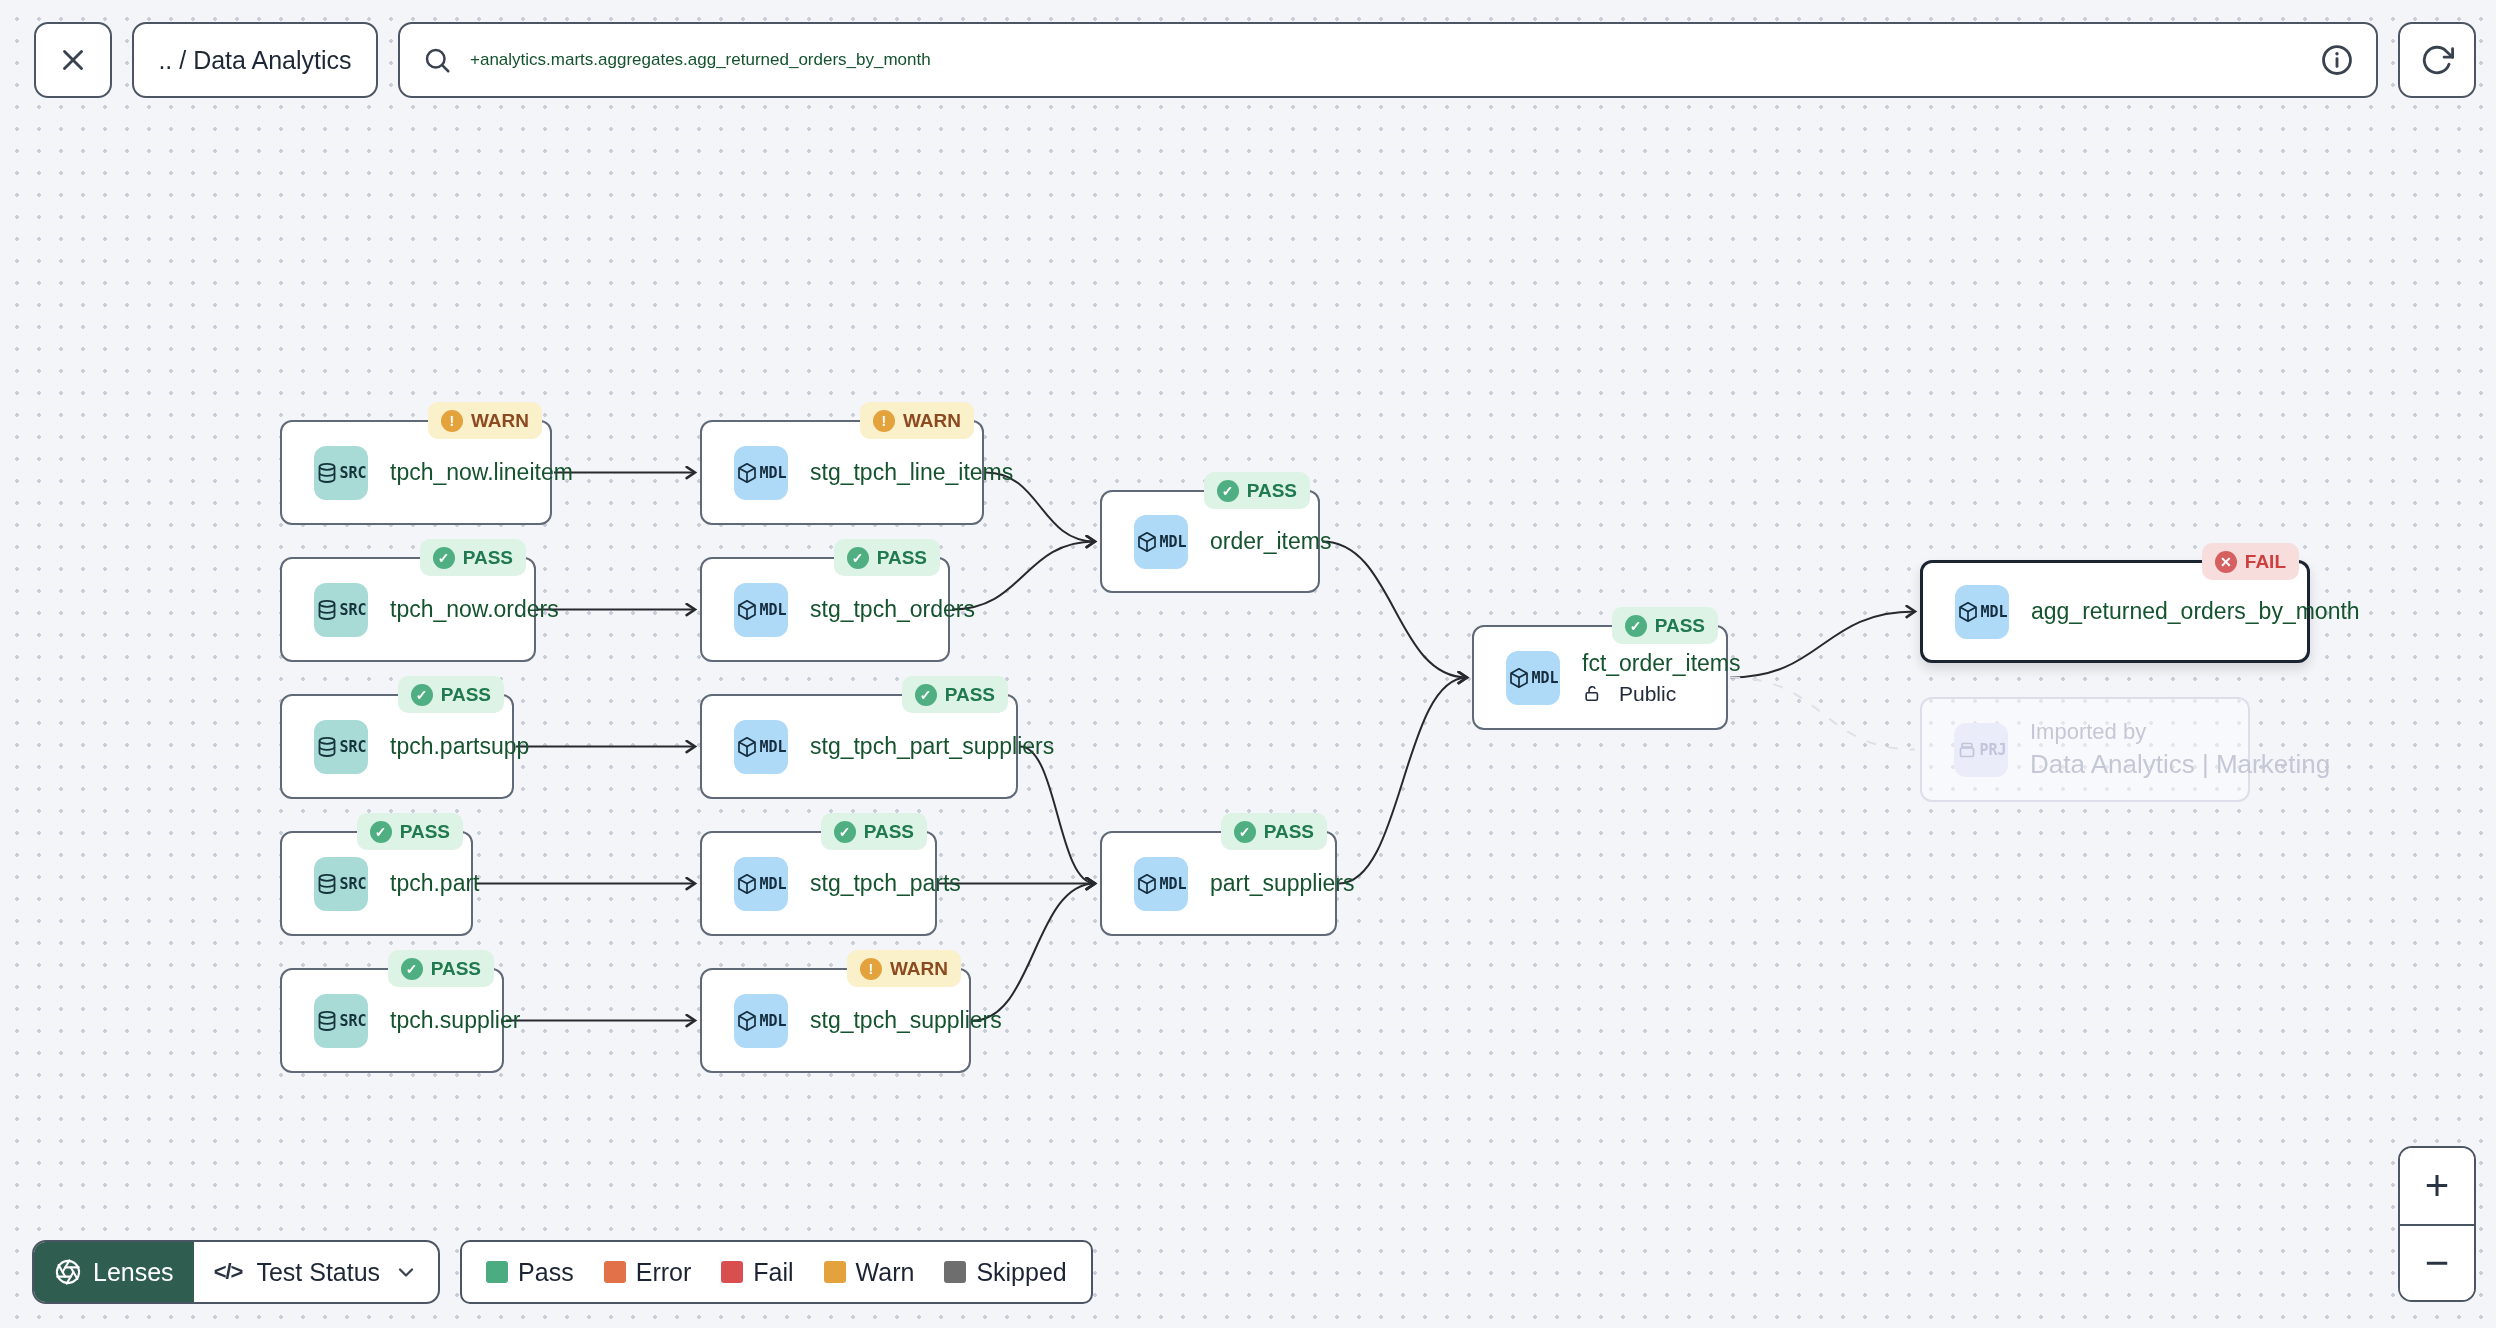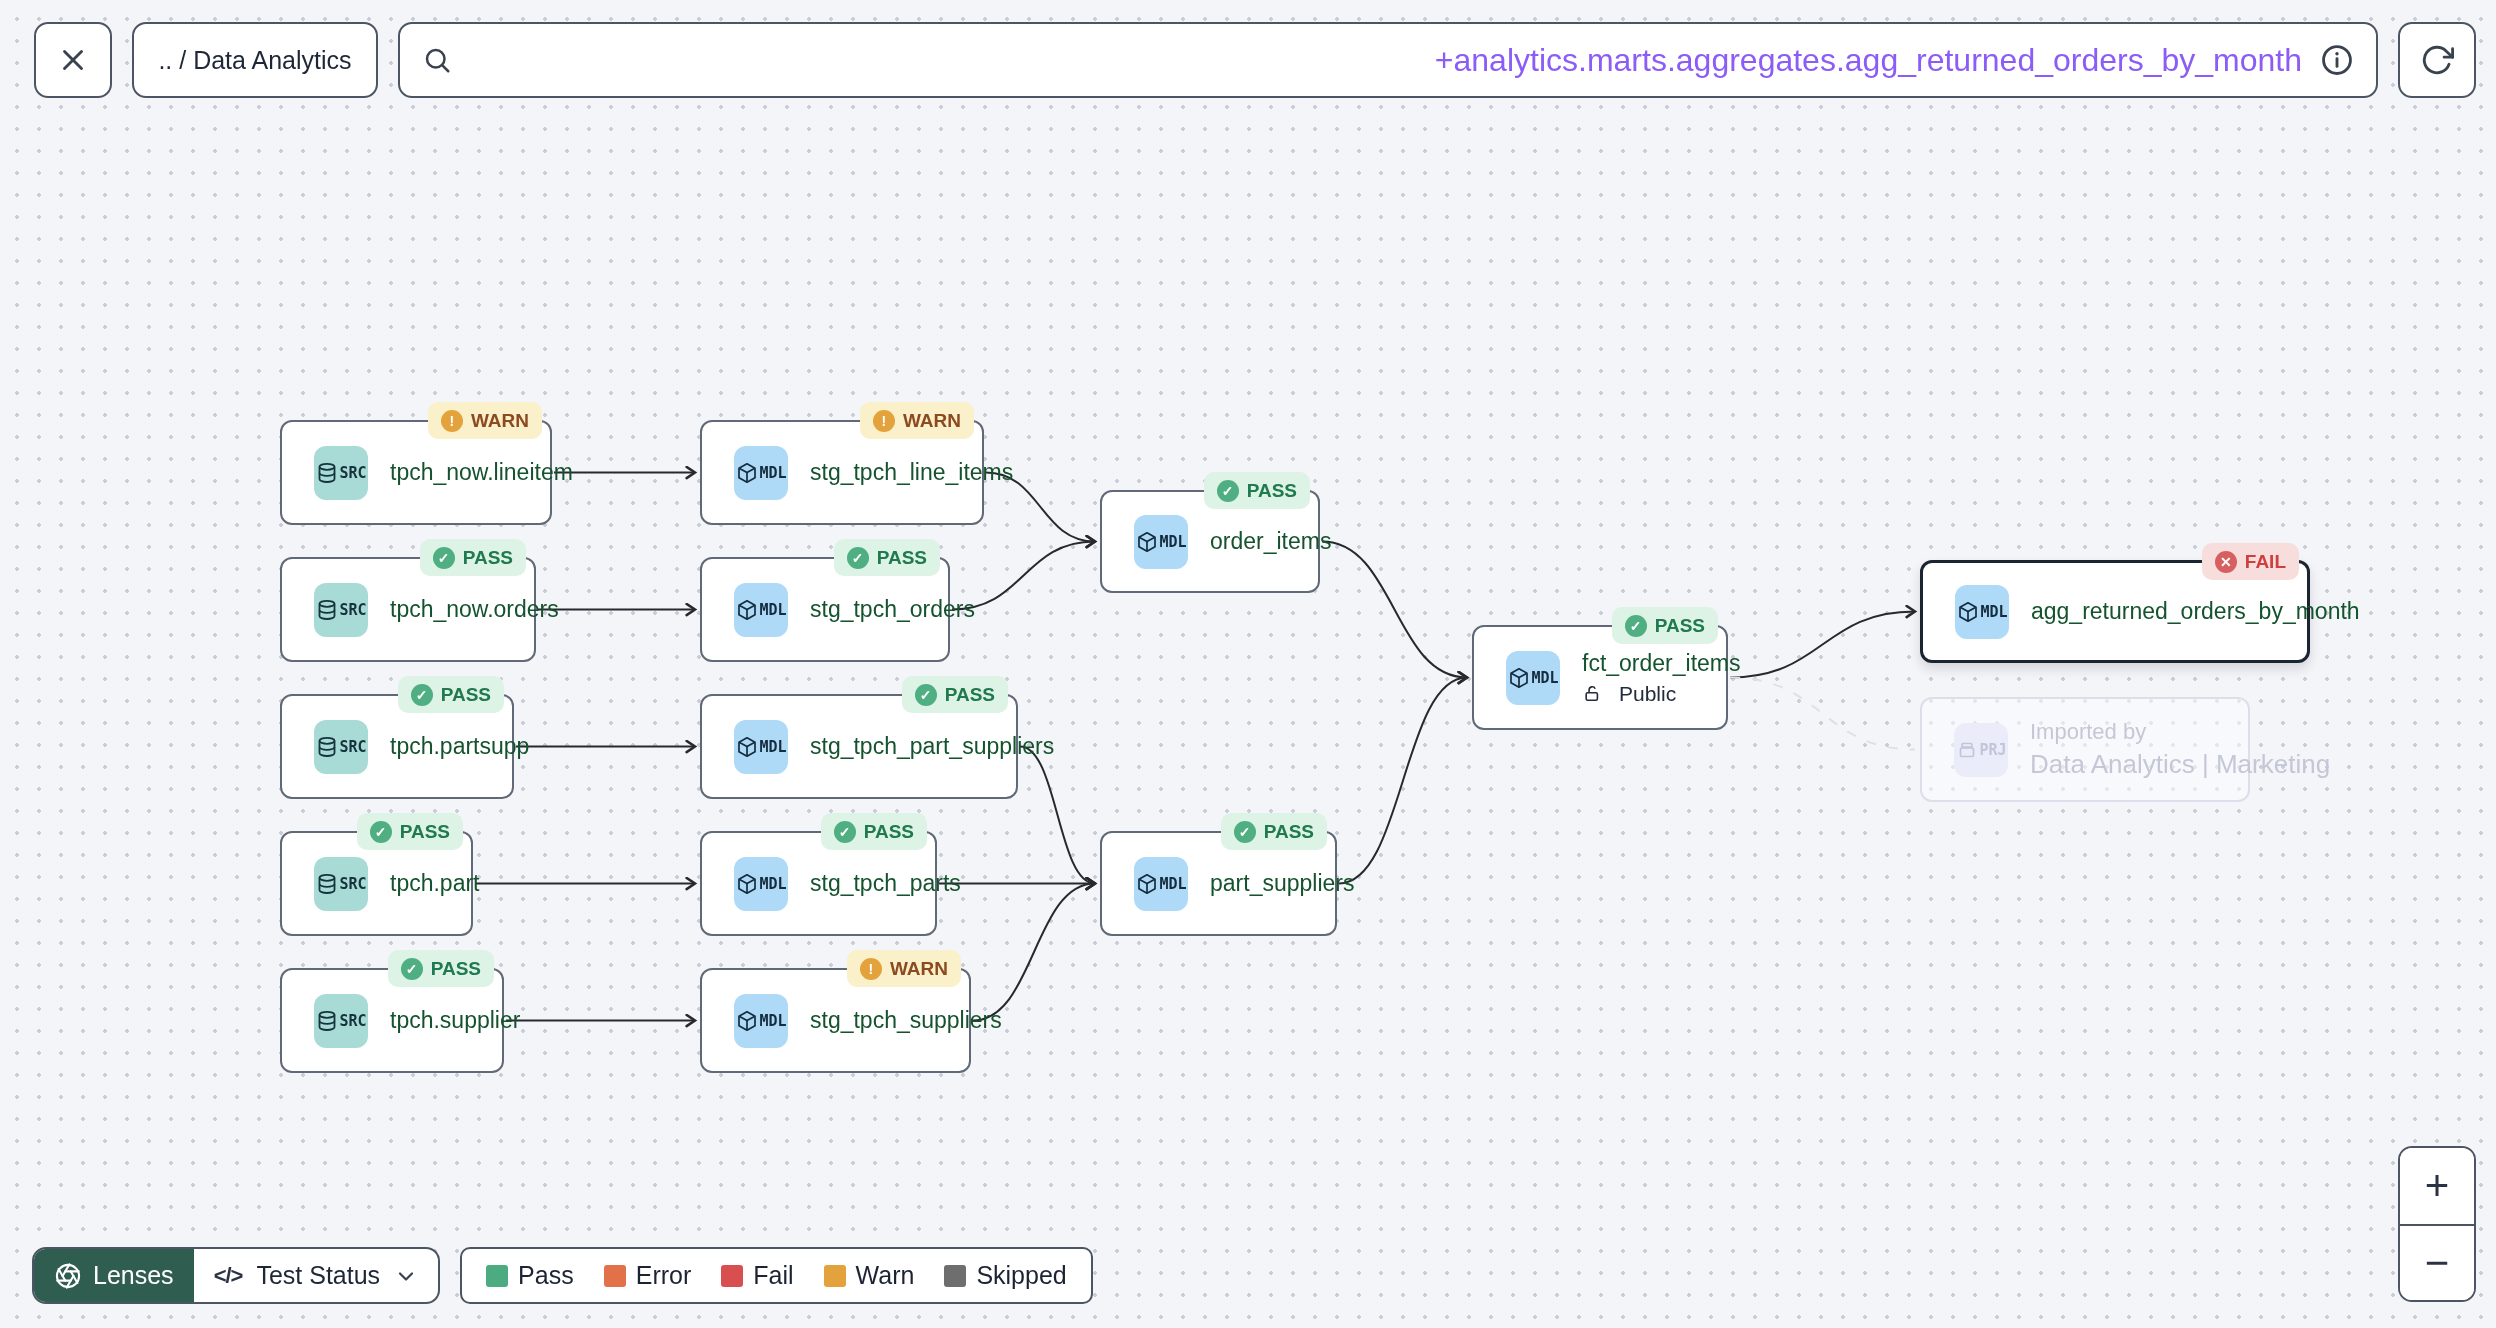--- a/index.html
+++ b/index.html
@@ -22,25 +22,25 @@
     color:#39424f;box-sizing:border-box;height:76px;
   }
   .tb-square{width:78px;flex:none;}
   .tb-crumb{width:246px;flex:none;font-size:25px;color:#1e2736;}
   .searchbar{
     flex:1;background:#fff;border:2.5px solid #4b5563;border-radius:14px;
     display:flex;align-items:center;padding:0 22px;gap:16px;box-sizing:border-box;height:76px;
   }
   .searchbar input{
     flex:1;border:none;outline:none;background:transparent;
-    font-family:"Liberation Sans",sans-serif;font-size:32px;color:#8b5cf6;height:100%;text-align:right;
+    font-family:"Liberation Sans",sans-serif;font-size:17px;color:#14532d;height:100%;
   }
   .icon-stroke{stroke:#39424f;fill:none;stroke-width:2;stroke-linecap:round;stroke-linejoin:round;}
   
-  .bottombar{position:absolute;left:32px;bottom:24px;display:flex;gap:20px;height:57px;z-index:30;}
+  .bottombar{position:absolute;left:32px;bottom:24px;display:flex;gap:20px;height:64px;z-index:30;}
   .lens-pill{display:flex;border:2.5px solid #4b5563;border-radius:14px;overflow:hidden;background:#fff;box-sizing:border-box;}
   .lens-left{background:#2f5d50;color:#fff;display:flex;align-items:center;gap:11px;padding:0 20px;font-size:25px;cursor:pointer;}
   .lens-right{display:flex;align-items:center;gap:14px;padding:0 20px;font-size:25px;color:#1e2736;cursor:pointer;}
   .code-glyph{font-weight:700;font-size:22px;letter-spacing:-1px;color:#2a3342;}
   .legend{display:flex;align-items:center;gap:30px;padding:0 24px;background:#fff;border:2px solid #4b5563;border-radius:10px;box-sizing:border-box;}
   .legend-item{display:flex;align-items:center;gap:10px;font-size:25px;color:#1c2433;}
   .legend-swatch{width:22px;height:22px;border-radius:3px;flex:none;}
   
   .zoomctl{
     position:absolute;right:20px;bottom:26px;width:78px;z-index:30;

